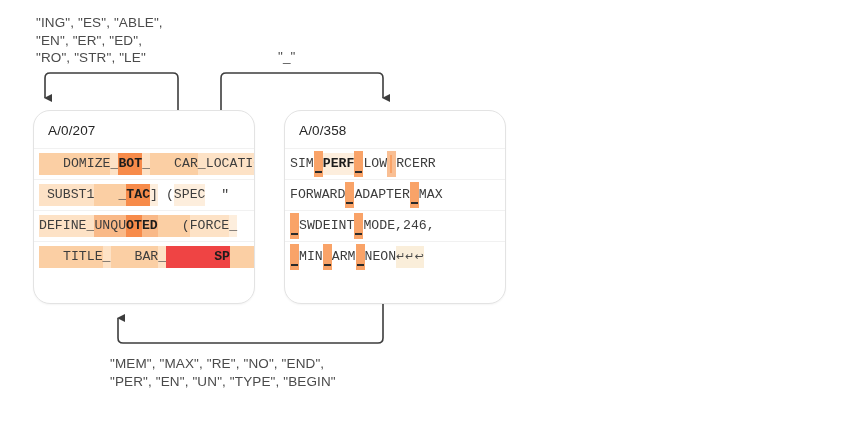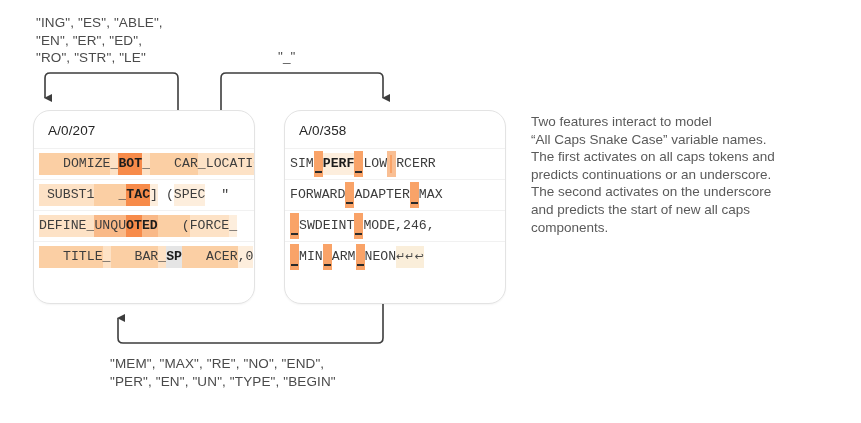--- a/index.html
+++ b/index.html
@@ -99,21 +99,21 @@
   .row.right-align { text-align: right; }
   .row.pad-l { padding-left: 5px; }
 
   
   .tk { display: inline-block; height: 22px; line-height: 22px; vertical-align: middle; }
   .h0 { background: transparent; }
   .h1 { background: #fdeedd; }
   .h2 { background: #fde2c6; }
   .h3 { background: #fbcfa4; padding-left: 24px; }
   .h4 { background: #f9b988; }
-  .h5 { background: #e5e5e5; }
+  .h5 { background: #ef4444; padding-left: 48px; }
   .h6 { background: #f78b4a; }
   .bold { font-weight: bold; color: #1c1c1c; }
 
   
   .mark {
     display: inline-block;
     width: 9px;
     height: 26px;
     vertical-align: middle;
     position: relative;
@@ -190,21 +190,14 @@
   <div class="panel" id="panel-right">
     <div class="panel-title">A/0/358</div>
     <div class="rows">
         <div class="row pad-l"><span class="inner"><span class="tk h0">SIM</span><span class="mark u"></span><span class="tk h1 bold">PERF</span><span class="mark u"></span><span class="tk h0">LOW</span><span class="mark pipe bar"></span><span class="tk h0">RCERR</span></span></div>
         <div class="row pad-l"><span class="inner"><span class="tk h0">FORWARD</span><span class="mark u"></span><span class="tk h0">ADAPTER</span><span class="mark u"></span><span class="tk h0">MAX</span></span></div>
         <div class="row pad-l"><span class="inner"><span class="mark u"></span><span class="tk h0">SWDEINT</span><span class="mark u"></span><span class="tk h0">MODE,246,</span></span></div>
         <div class="row pad-l"><span class="inner"><span class="mark u"></span><span class="tk h0">MIN</span><span class="mark u"></span><span class="tk h0">ARM</span><span class="mark u"></span><span class="tk h0">NEON</span><span class="glyphbg ctrl">↵↵↩</span></span></div>
       </div>
   </div>
 
-  <div class="side-note">Two features interact to model
-“All Caps Snake Case” variable names.
-The first activates on all caps tokens and
-predicts continuations or an underscore.
-The second activates on the underscore
-and predicts the start of new all caps
-components.</div>
 
 </div>
 
 </body></html>

